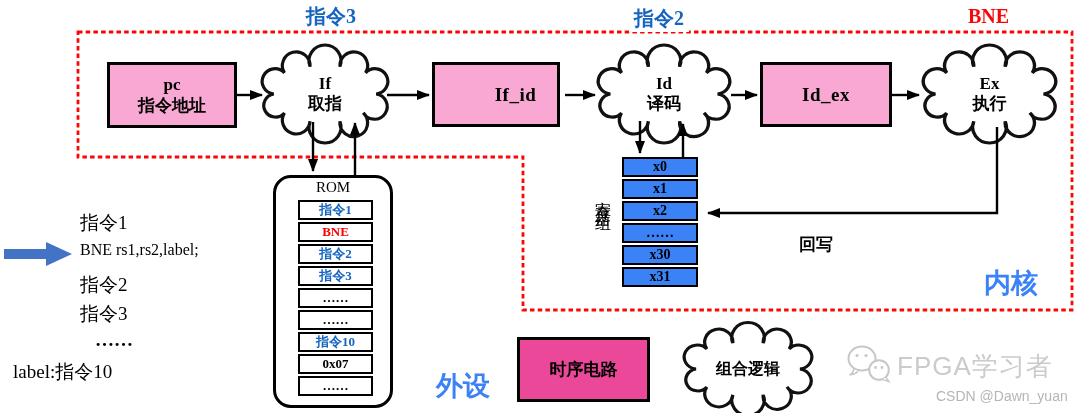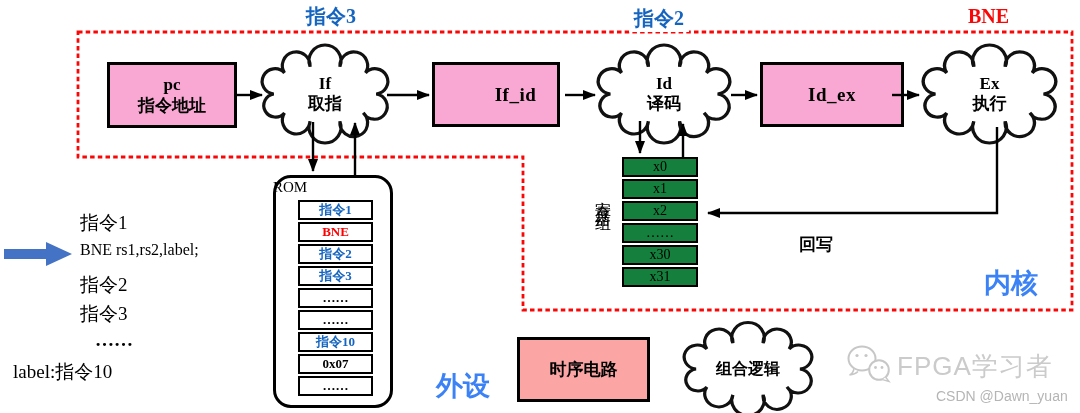--- a/index.html
+++ b/index.html
@@ -20,30 +20,30 @@
   .cloud { position:absolute; z-index:2; }
   .cloud > svg { position:absolute; inset:0; width:100%; height:100%; overflow:visible; }
   .cloud-text {
     position:absolute; inset:0; display:flex; flex-direction:column;
     align-items:center; justify-content:center; text-align:center;
     font-weight:bold; font-size:17px; line-height:1.2; z-index:3;
   }
   
   .rom-box { position:absolute; left:273px; top:175px; width:120px; height:233px;
              border:3px solid #000; border-radius:18px; background:#fff; z-index:1; }
-  .rom-title { position:absolute; left:273px; top:179px; width:120px; text-align:left;
+  .rom-title { position:absolute; left:273px; top:179px; width:120px; text-align:center;
                font-size:15px; z-index:2; }
   .rom-cells { position:absolute; left:298px; top:200px; width:75px; z-index:2; }
   .rom-cell { height:20px; margin-bottom:2px; border:2px solid #000; background:#fff;
               text-align:center; font-size:13px; font-weight:bold; line-height:15px; }
   .c-blue { color:#1565c0; } .c-red { color:#ff0000; } .c-black { color:#000; }
   
   .reg-stack { position:absolute; left:622px; top:157px; width:76px; z-index:2; }
-  .reg-cell { height:20px; margin-bottom:2px; border:2px solid #000; background:#15803d;
-              text-align:center; font-size:14px; font-weight:normal; line-height:15px; }
+  .reg-cell { height:20px; margin-bottom:2px; border:2px solid #000; background:#3b82f6;
+              text-align:center; font-size:14px; font-weight:bold; line-height:15px; }
   .reg-label { position:absolute; left:592px; top:188px; writing-mode:vertical-rl;
                text-orientation:upright; font-size:16px; letter-spacing:5px; z-index:2; }
   
   .top-label { position:absolute; font-weight:bold; font-size:20px; background:#fff;
                padding:0 5px; z-index:6; white-space:nowrap; }
   .blue { color:#1565c0; } .red { color:#fb0606; }
   
   .pline { position:absolute; font-size:19px; color:#000; white-space:nowrap; z-index:2; }
   .pl0 { left:80px;  top:210px; }
   .pl1 { left:80px;  top:241px; font-size:16px; }
@@ -51,21 +51,21 @@
   .pl3 { left:80px;  top:301px; }
   .pl4 { left:95px;  top:329px; font-weight:bold; }
   .pl5 { left:13px;  top:359px; }
   
   .annot-red { position:absolute; color:#3b82f6; font-weight:bold; font-size:27px;
                z-index:2; white-space:nowrap; }
   .wb-label { position:absolute; left:799px; top:233px; font-size:17px; font-weight:bold;
               z-index:2; }
   
   .legend-box { position:absolute; left:517px; top:337px; width:133px; height:65px;
-                border:3px solid #000; background:#fca5a5; display:flex; align-items:center;
+                border:3px solid #000; background:#ec4899; display:flex; align-items:center;
                 justify-content:center; font-weight:bold; font-size:17px; z-index:2; }
   
   .wm-brand { position:absolute; left:897px; top:349px;
               font-family:"Liberation Sans","DejaVu Sans",sans-serif;
               font-size:26px; color:#cbcbcb; letter-spacing:1px; z-index:2; }
   .wm-credit { position:absolute; left:936px; top:388px;
                font-family:"Liberation Sans","DejaVu Sans",sans-serif;
                font-size:14px; color:#b5b5b5; z-index:2; }
   .wm-icon { position:absolute; left:845px; top:344px; width:48px; height:44px; z-index:2; }
   
@@ -112,21 +112,21 @@
   <div class="cloud" style="left:597px; top:56px; width:134px; height:76px;">
     <svg viewBox="0 0 120 72" preserveAspectRatio="none">
         <use href="#cloudPath"></use>
       </svg>
     <div class="cloud-text">
       <div>Id</div>
       <div>译码</div>
     </div>
   </div>
 
-  <div class="bbox" style="left:760px; top:62px; width:144px; height:65px;">
+  <div class="bbox" style="left:760px; top:62px; width:132px; height:65px;">
     <div class="big">Id_ex</div>
   </div>
 
   <div class="cloud" style="left:922px; top:56px; width:135px; height:76px;">
     <svg viewBox="0 0 120 72" preserveAspectRatio="none">
         <use href="#cloudPath"></use>
       </svg>
     <div class="cloud-text">
       <div>Ex</div>
       <div>执行</div>

